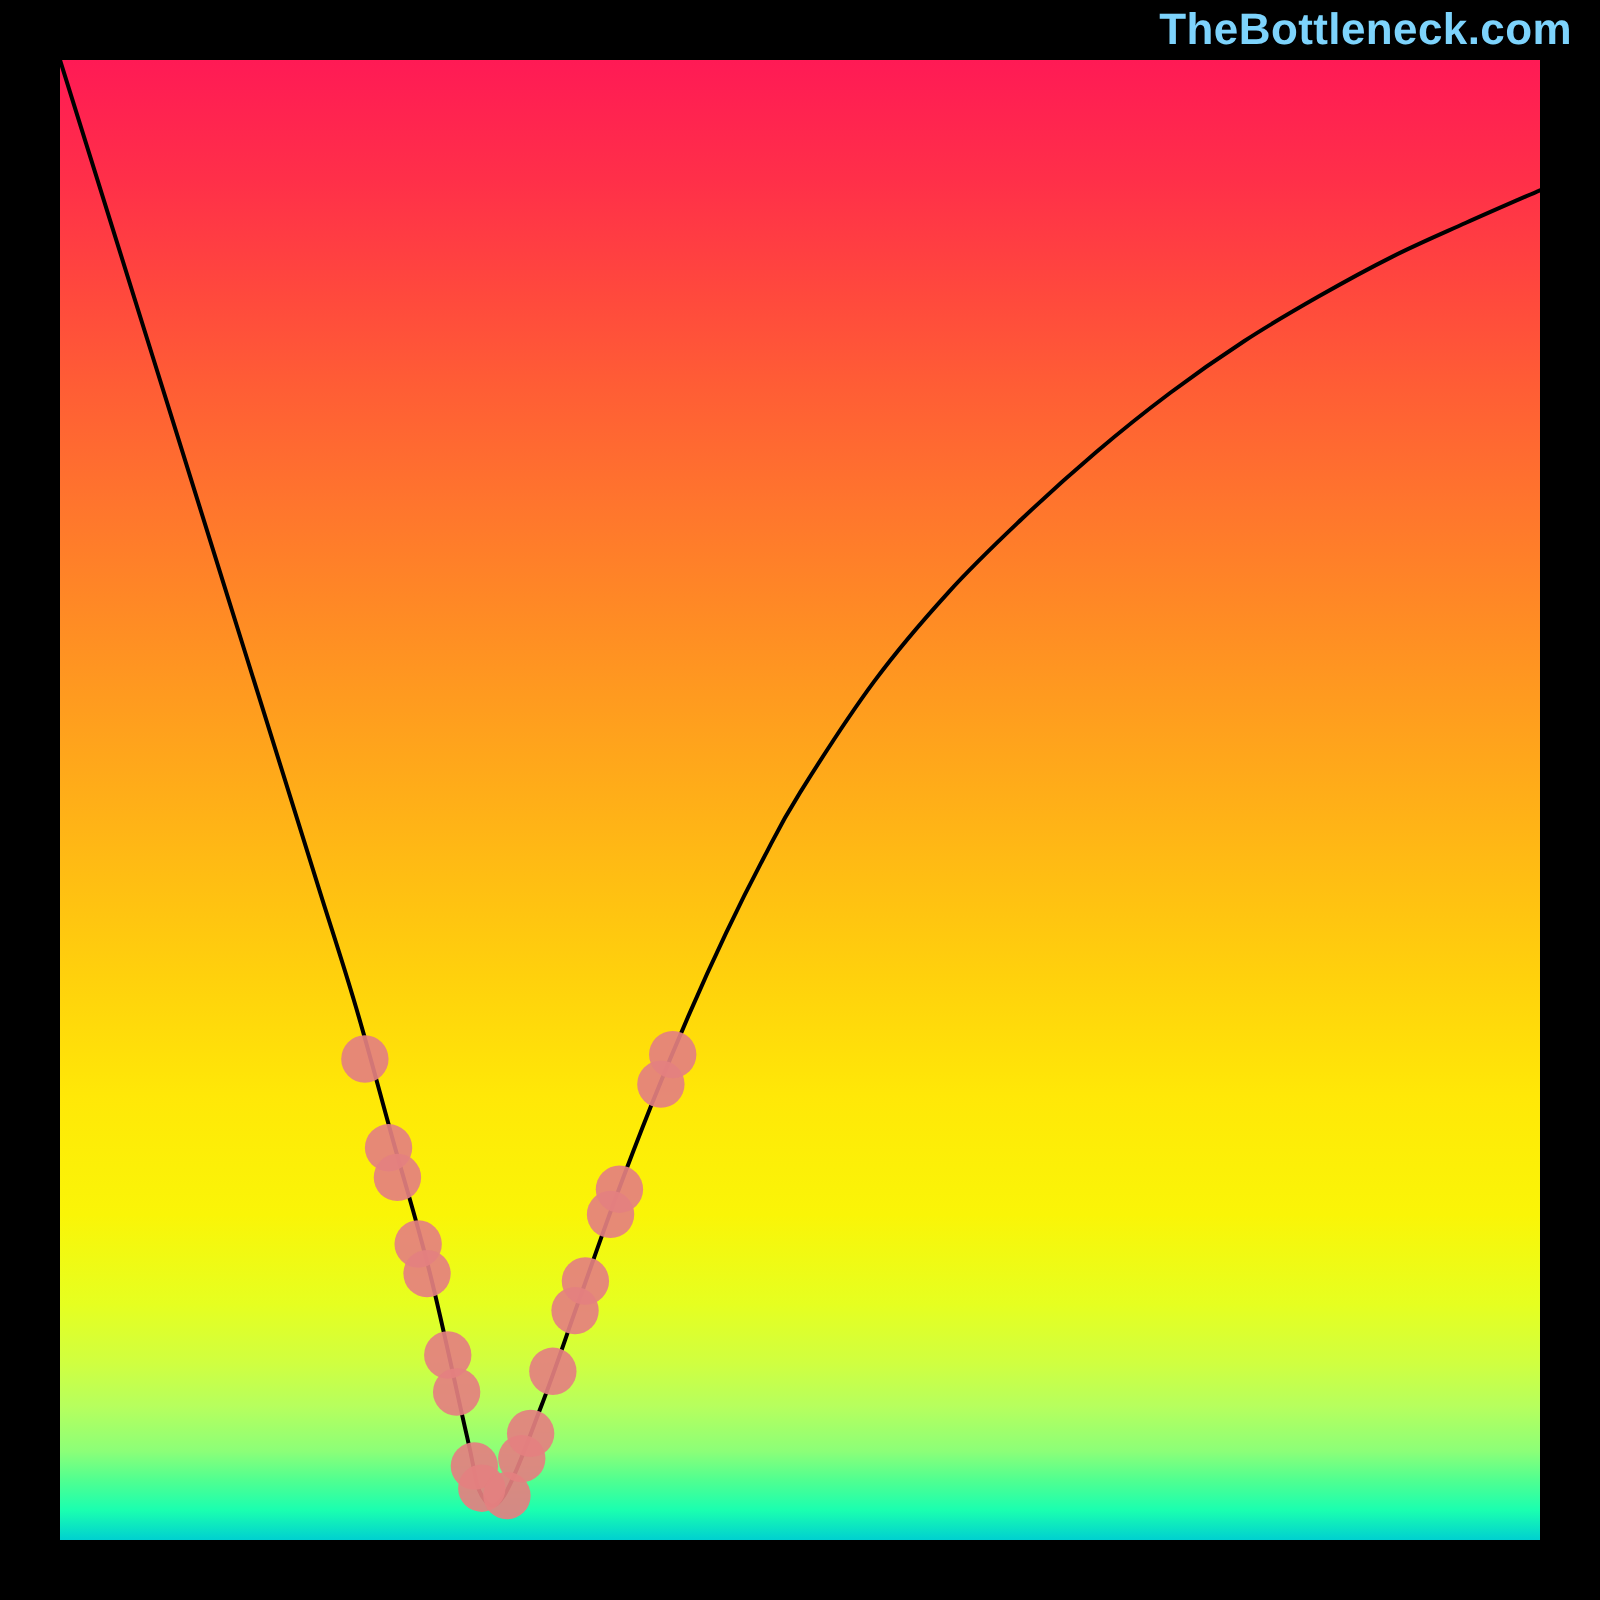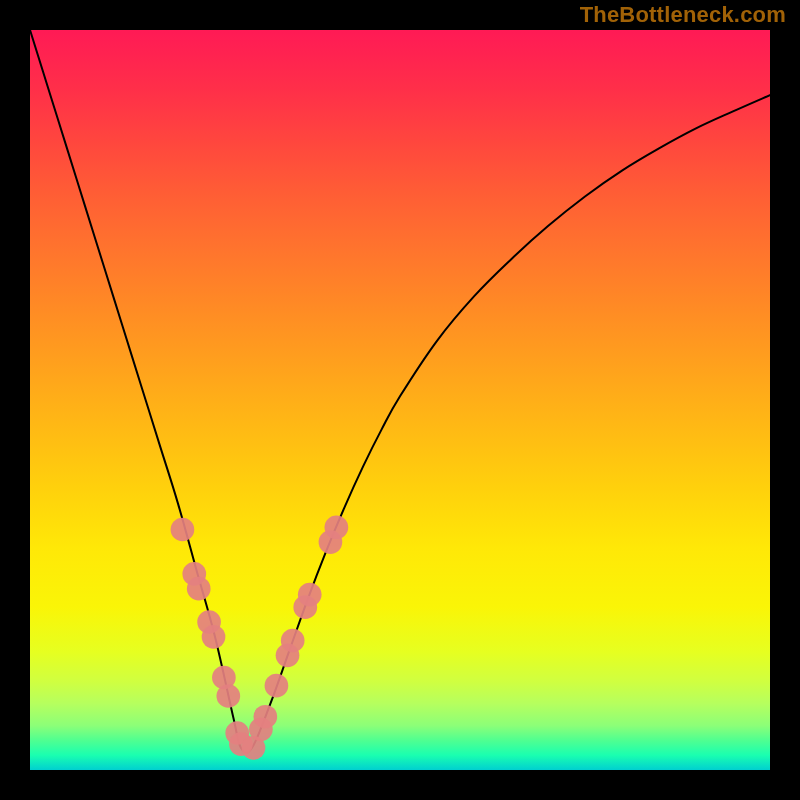--- a/index.html
+++ b/index.html
@@ -14,21 +14,21 @@
   .stage {
     position: relative;
     width: 800px;
     height: 800px;
     background: #000;
   }
   .watermark {
     position: absolute;
     top: 2px;
     right: 14px;
-    color: #a16207;
+    color: #7dd3fc;
     font-size: 22px;
     font-weight: 600;
     letter-spacing: 0.2px;
     z-index: 10;
   }
   .plot {
     position: absolute;
     left: 30px;
     top: 30px;
     width: 740px;

